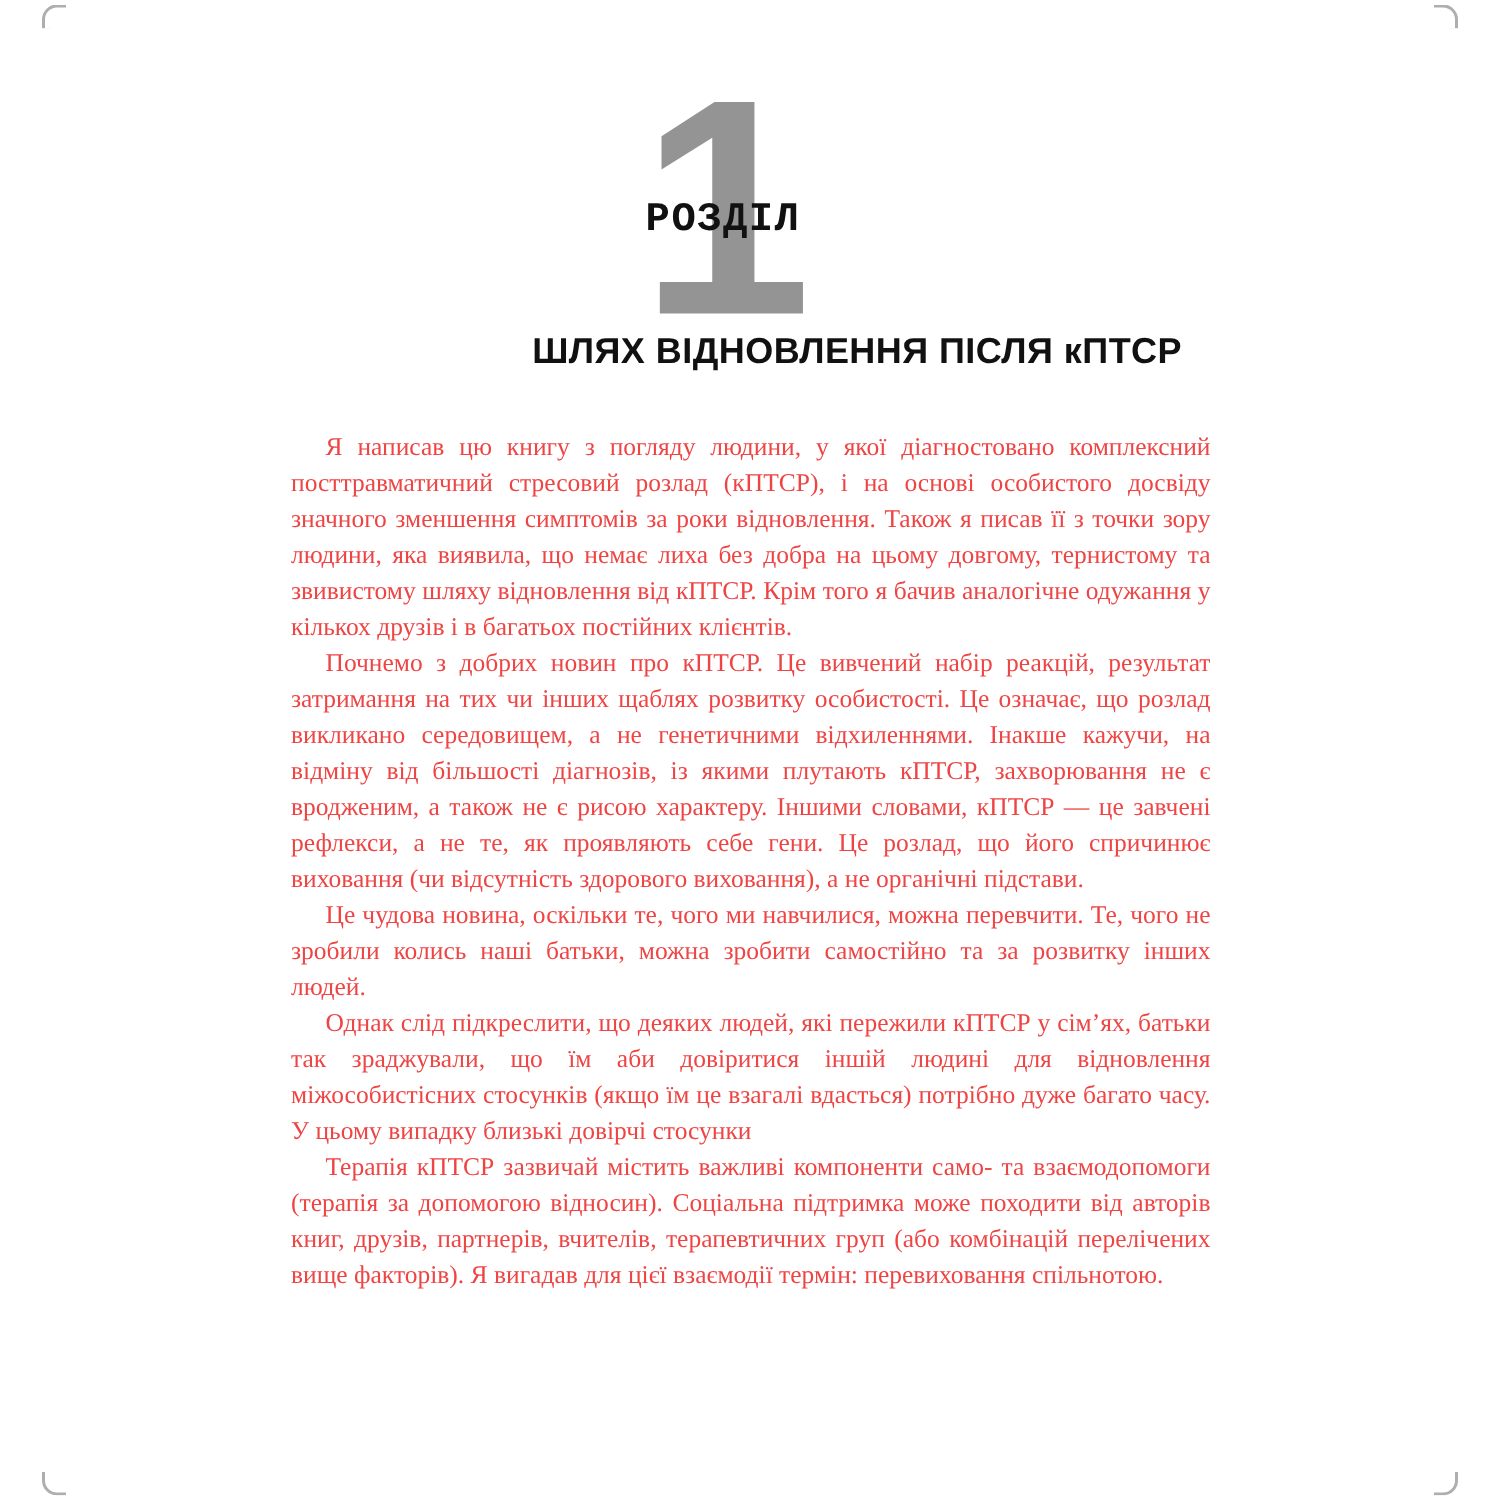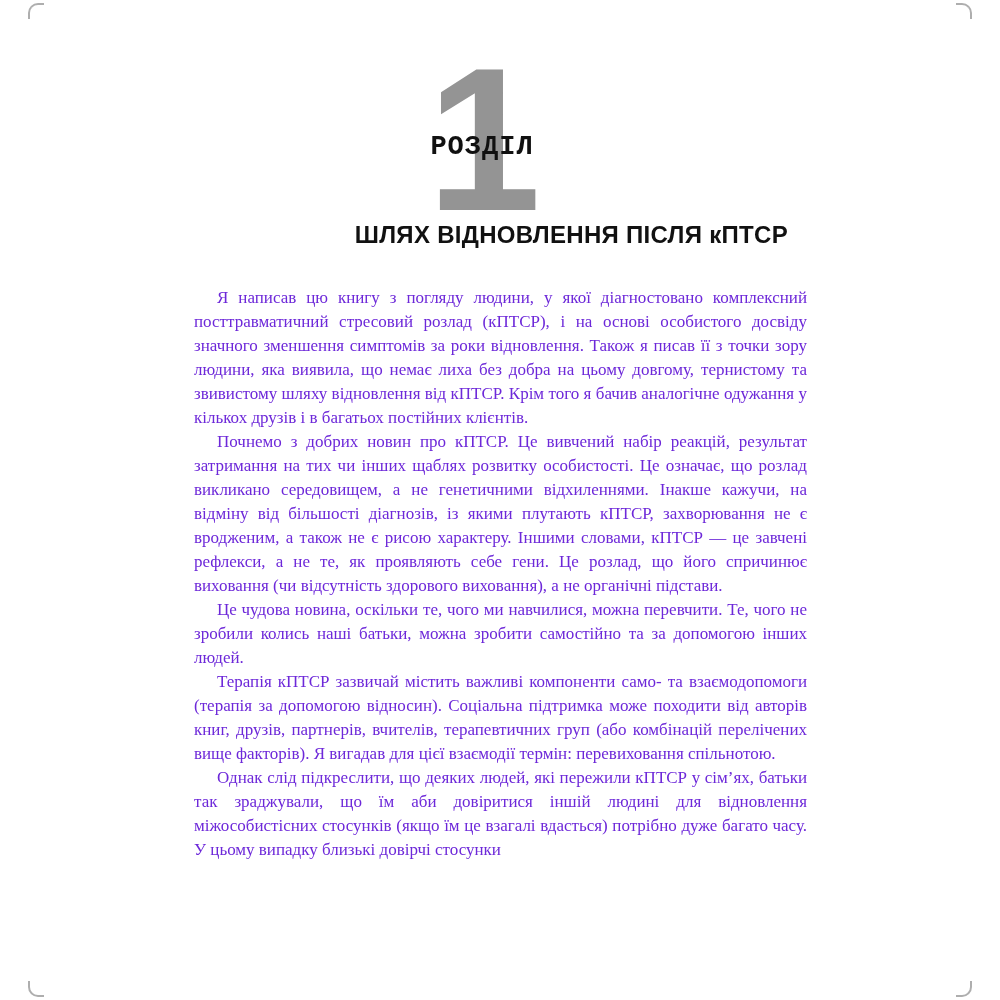--- a/index.html
+++ b/index.html
@@ -81,21 +81,21 @@
 
   .body-text {
     position: absolute;
     left: 194px;
     top: 286px;
     width: 613px;
     font-family: "Liberation Serif", serif;
     font-size: 17px;
     line-height: 24px;
     text-align: justify;
-    color: #6d28d9;
+    color: #ef4444;
   }
   .body-text p {
     margin: 0;
     padding: 0;
     text-indent: 23px;
   }
 </style>
 </head>
 <body>
 
@@ -106,16 +106,16 @@
 
 <div class="chapter-head">
   <div class="chapter-numeral">1</div>
   <div class="chapter-label">РОЗДІЛ</div>
   <div class="chapter-title">ШЛЯХ ВІДНОВЛЕННЯ ПІСЛЯ кПТСР</div>
 </div>
 
 <div class="body-text">
   <p>Я написав цю книгу з погляду людини, у якої діагностовано комплексний посттравматичний стресовий розлад (кПТСР), і на основі особистого досвіду значного зменшення симптомів за роки відновлення. Також я писав її з точки зору людини, яка виявила, що немає лиха без добра на цьому довгому, тернистому та звивистому шляху відновлення від кПТСР. Крім того я бачив аналогічне одужання у кількох друзів і в багатьох постійних клієнтів.</p>
   <p>Почнемо з добрих новин про кПТСР. Це вивчений набір реакцій, результат затримання на тих чи інших щаблях розвитку особистості. Це означає, що розлад викликано середовищем, а не генетичними відхиленнями. Інакше кажучи, на відміну від більшості діагнозів, із якими плутають кПТСР, захворювання не є вродженим, а також не є рисою характеру. Іншими словами, кПТСР — це завчені рефлекси, а не те, як проявляють себе гени. Це розлад, що його спричинює виховання (чи відсутність здорового виховання), а не органічні підстави.</p>
-  <p>Це чудова новина, оскільки те, чого ми навчилися, можна перевчити. Те, чого не зробили колись наші батьки, можна зробити самостійно та за допомогою інших людей.</p>
+  <p>Це чудова новина, оскільки те, чого ми навчилися, можна перевчити. Те, чого не зробили колись наші батьки, можна зробити самостійно та за розвитку інших людей.</p>
+  <p>Однак слід підкреслити, що деяких людей, які пережили кПТСР у сім’ях, батьки так зраджували, що їм аби довіритися іншій людині для відновлення міжособистісних стосунків (якщо їм це взагалі вдасться) потрібно дуже багато часу. У цьому випадку близькі довірчі стосунки</p>
   <p>Терапія кПТСР зазвичай містить важливі компоненти само- та взаємодопомоги (терапія за допомогою відносин). Соціальна підтримка може походити від авторів книг, друзів, партнерів, вчителів, терапевтичних груп (або комбінацій перелічених вище факторів). Я вигадав для цієї взаємодії термін: перевиховання спільнотою.</p>
-  <p>Однак слід підкреслити, що деяких людей, які пережили кПТСР у сім’ях, батьки так зраджували, що їм аби довіритися іншій людині для відновлення міжособистісних стосунків (якщо їм це взагалі вдасться) потрібно дуже багато часу. У цьому випадку близькі довірчі стосунки</p>
 </div>
 
 </body></html>

